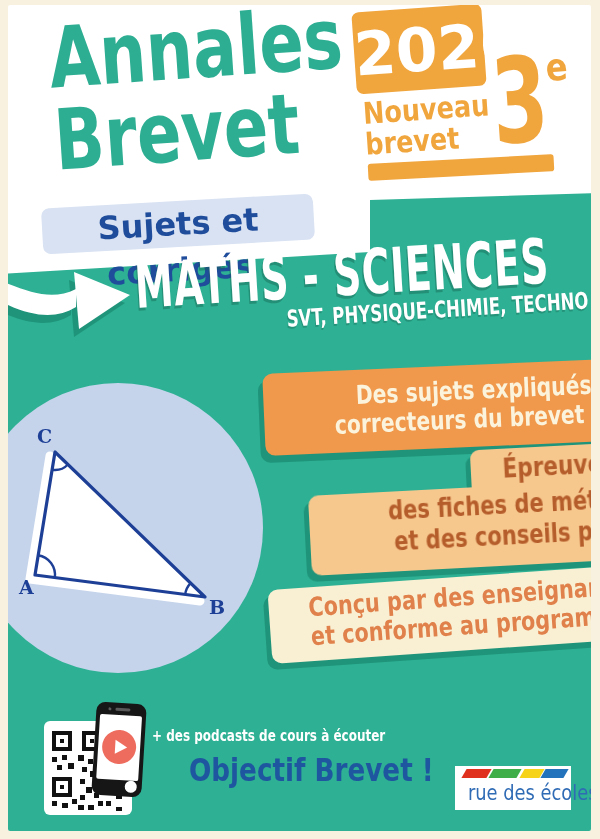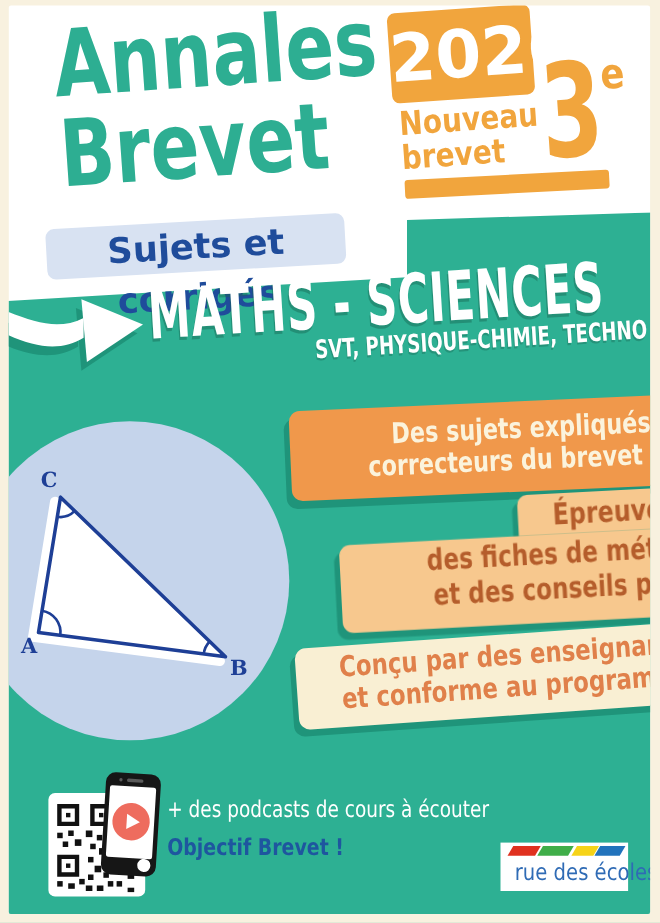--- a/index.html
+++ b/index.html
@@ -91,23 +91,23 @@
          border-radius:9px;transform:rotate(3.5deg);}
   .phone .speaker{position:absolute;left:19px;top:5px;width:15px;height:3px;background:#5a5a5a;border-radius:2px;}
   .phone .dot{position:absolute;left:12px;top:5px;width:3px;height:3px;background:#5a5a5a;border-radius:50%;}
   .phone .screen{position:absolute;left:4px;top:12px;right:4px;bottom:16px;background:#fff;border-radius:2px;}
   .phone .play{position:absolute;left:4px;top:15px;width:34px;height:34px;border-radius:50%;background:#ee6c5e;}
   .phone .play i{position:absolute;left:13px;top:10px;width:0;height:0;border-left:12px solid #fff;
          border-top:7px solid transparent;border-bottom:7px solid transparent;}
   .phone .home{position:absolute;right:5px;bottom:4px;width:12px;height:12px;background:#fff;border-radius:50%;}
 
   .promo{position:absolute;left:152px;top:722px;color:#fff;}
-  .promo .l{display:block;font-weight:400;font-size:21px;line-height:29px;}
+  .promo .l{display:block;font-weight:700;font-size:15px;line-height:29px;}
   .promo .l .cond{transform:scaleX(.8);}
-  .promo .app{display:block;color:#1e569f;font-weight:800;font-size:21px;line-height:34px;margin-top:2px;}
+  .promo .app{display:block;color:#1e569f;font-weight:800;font-size:32px;line-height:34px;margin-top:2px;margin-left:37px;}
   .promo .app .cond{transform:scaleX(.82);}
 
   .logo{position:absolute;left:455px;top:766px;width:116px;height:44px;background:#fff;
         box-sizing:border-box;padding:3px 5px 0 5px;}
   .logo .bars{display:flex;gap:2px;height:9px;margin-left:4px;}
   .logo .bars i{display:block;transform:skewX(-30deg);}
   .logo .b-red{width:27px;background:#e0311f;}
   .logo .b-green{width:30px;background:#3fae49;}
   .logo .b-yellow{width:21px;background:#f6d318;}
   .logo .b-blue{width:24px;background:#2273bc;}

